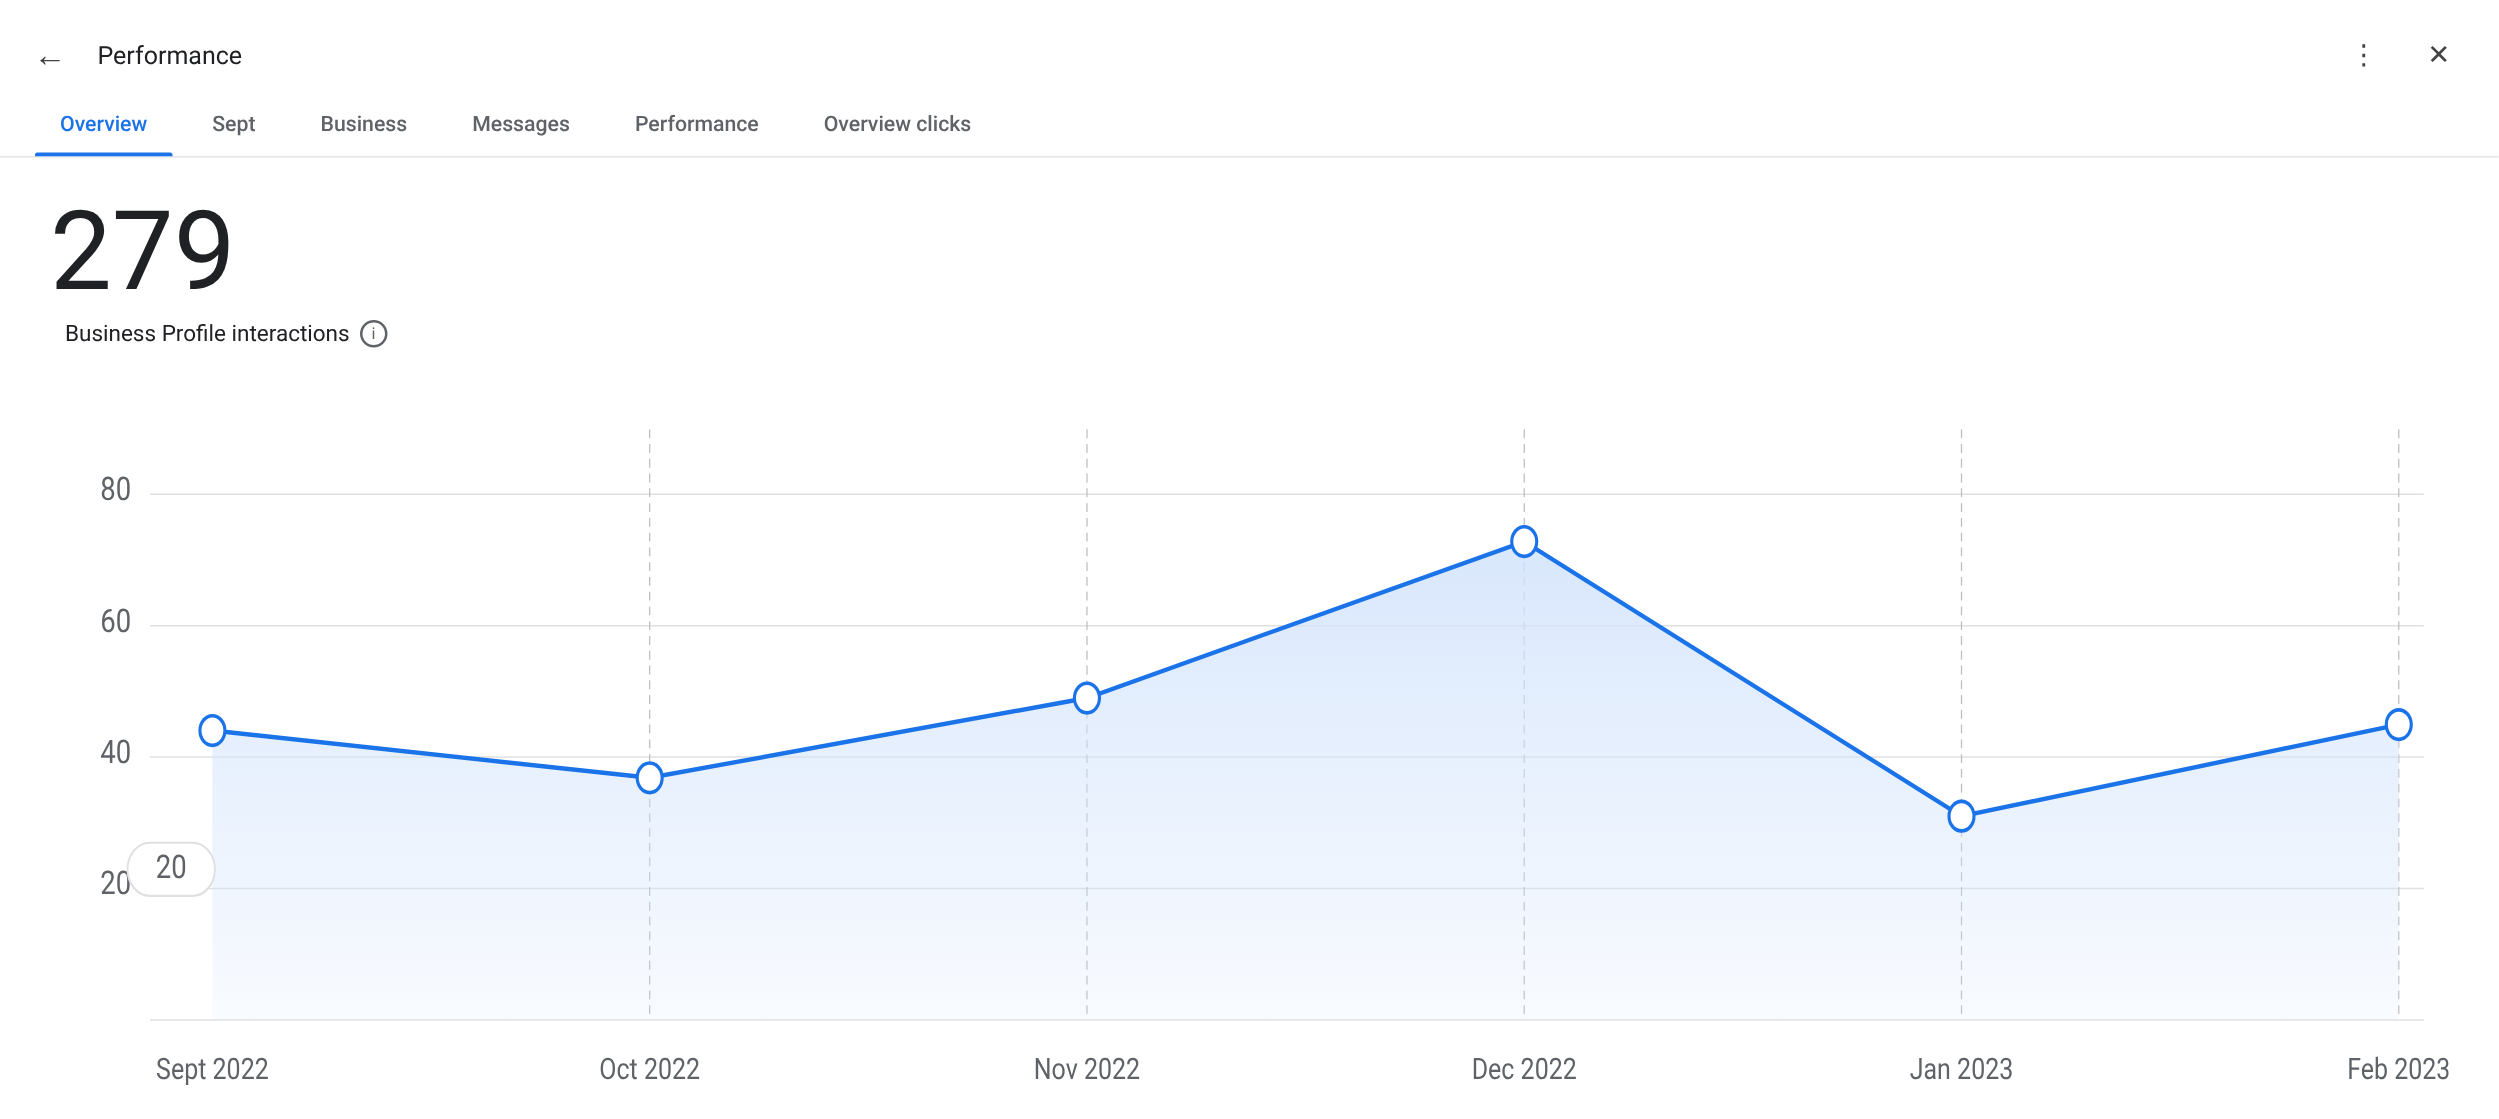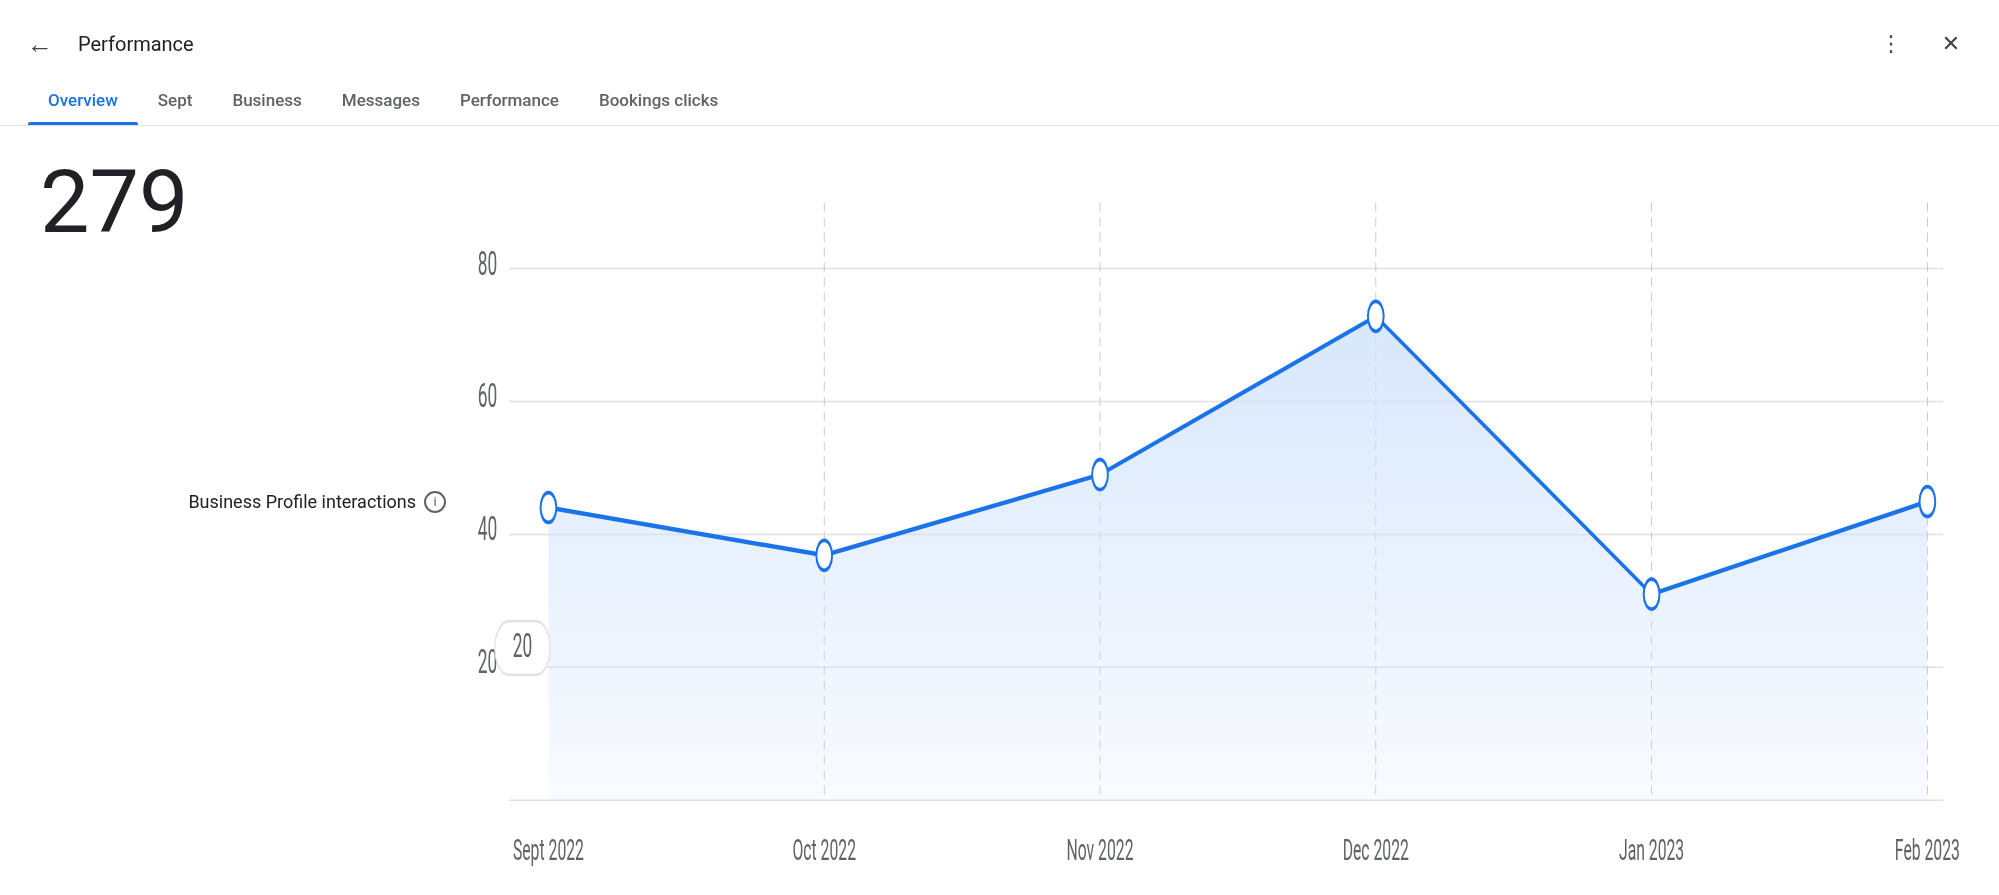--- a/index.html
+++ b/index.html
@@ -72,21 +72,21 @@
     }
 
     
     .tabs {
       display: flex;
       align-items: center;
       padding: 0 28px;
       border-bottom: 1px solid #e0e0e0;
       margin-top: 4px;
       height: 52px;
-      gap: 0;
+      gap: 12px;
     }
     .tab {
       padding: 14px 20px;
       font-size: 17px;
       color: #5f6368;
       cursor: pointer;
       position: relative;
       white-space: nowrap;
       border: none;
       background: transparent;
@@ -105,36 +105,37 @@
       height: 3px;
       background: #1a73e8;
       border-radius: 2px 2px 0 0;
     }
 
     
     .main {
       flex: 1;
       padding: 32px 40px 20px 40px;
       display: flex;
-      flex-direction: row;
+      flex-direction: column;
     }
     .metric-number {
       font-size: 88px;
       font-weight: 400;
       color: #202124;
       line-height: 1;
       margin-bottom: 10px;
     }
     .metric-label {
       font-size: 18px;
       color: #202124;
       display: flex;
       align-items: center;
       gap: 8px;
       margin-bottom: 30px;
+      margin-left: 12px;
     }
     .info-icon {
       width: 22px;
       height: 22px;
       border-radius: 50%;
       border: 2px solid #5f6368;
       display: flex;
       align-items: center;
       justify-content: center;
       font-size: 13px;
@@ -175,21 +176,21 @@
       </button>
     </div>
   </div>
 
   <div class="tabs">
     <button class="tab active">Overview</button>
     <button class="tab">Sept</button>
     <button class="tab">Business</button>
     <button class="tab">Messages</button>
     <button class="tab">Performance</button>
-    <button class="tab">Bookings clicks</button>
+    <button class="tab">Overview clicks</button>
   </div>
 
   <div class="main">
     <div class="metric-number">279</div>
     <div class="metric-label">
       <span>Business Profile interactions</span>
       <div class="info-icon">
         <span>i</span>
       </div>
     </div>

